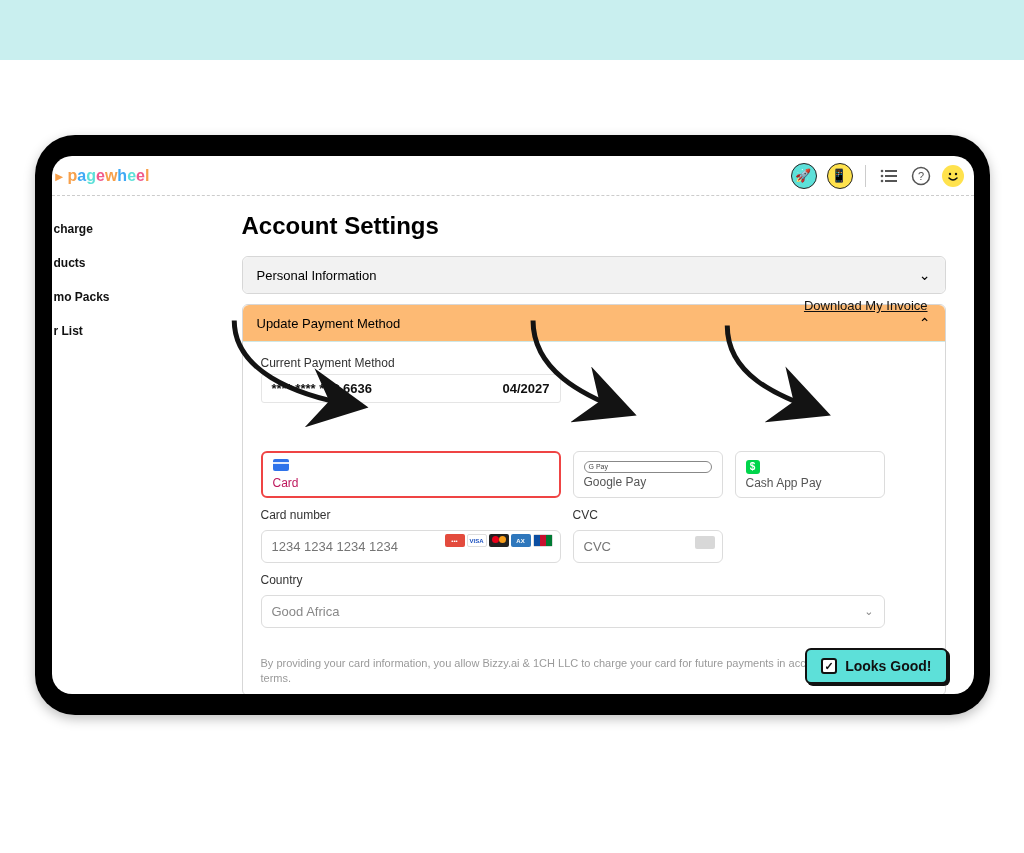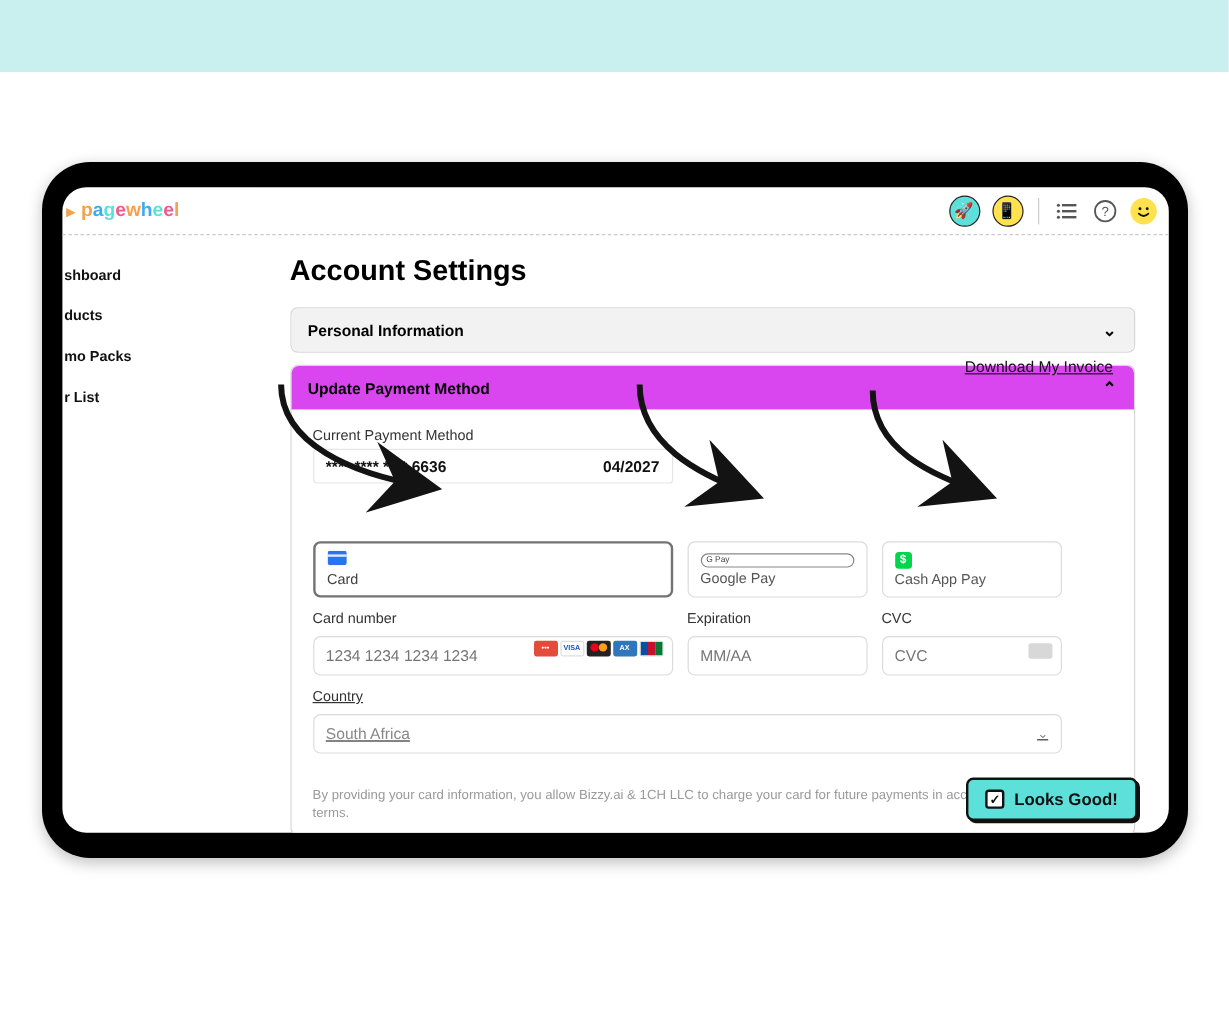--- a/index.html
+++ b/index.html
@@ -74,24 +74,24 @@
   
   .section {
     border:1px solid #d7d7d7;
     border-radius:6px;
     margin-bottom: 10px;
     background:#fff;
   }
   .section-header {
     display:flex; align-items:center; justify-content:space-between;
     padding: 10px 14px;
-    font-size:13px; font-weight:700;
+    font-size:13px; font-weight:400;
   }
   .section.collapsed .section-header { background:#f2f2f2; border-radius:6px; }
-  .section.expanded .section-header { background:#d946ef; border-radius:6px 6px 0 0; border-bottom:1px solid #cfe8e6; }
+  .section.expanded .section-header { background:#fdba74; border-radius:6px 6px 0 0; border-bottom:1px solid #cfe8e6; }
   .chevron { font-size:14px; }
 
   .section-body { padding: 14px 18px 8px 18px; font-size:12px; color:#333; }
 
   .label { font-size:12px; color:#333; margin-bottom:4px; }
   .current-card-row {
     border:1px solid #e5e5e5; border-radius:3px;
     padding: 6px 10px;
     display:flex; justify-content:space-between;
     font-size:13px; font-weight:700; color:#111;
@@ -104,21 +104,21 @@
 
   
   .pm-row { display:flex; gap:12px; margin-top:48px; }
   .pm-tab {
     border:1px solid #dcdcdc; border-radius:6px;
     padding:6px 10px; flex:0 0 auto;
     font-size:12px; color:#555;
     display:flex; flex-direction:column; gap:2px; justify-content:center;
     min-height:38px;
   }
-  .pm-tab.card { border:2px solid #737373; color:#404040; width:300px; }
+  .pm-tab.card { border:2px solid #ef4444; color:#be185d; width:300px; }
   .pm-tab .pm-icon { font-size:12px; }
   .pm-tab.gpay { width:150px; }
   .pm-tab.cashapp { width:150px; }
   .gpay-badge {
     display:inline-block; border:1px solid #888; border-radius:8px;
     font-size:7px; padding:0 4px; line-height:10px; color:#444;
   }
   .cash-badge {
     width:14px; height:14px; border-radius:3px; background:#00d54b;
     color:#fff; font-size:10px; font-weight:700;
@@ -151,21 +151,21 @@
   .jcb-stripes { display:flex; width:100%; height:100%; }
   .jcb-stripes span { flex:1; }
   .jcb-stripes span:nth-child(1){background:#0b4ea2;}
   .jcb-stripes span:nth-child(2){background:#c8102e;}
   .jcb-stripes span:nth-child(3){background:#007a33;}
   .cvc-chip {
     position:absolute; right:8px; top:28px;
     width:20px; height:13px; background:#d8d8d8; border-radius:2px;
   }
 
-  .country-row { margin-top:10px; width: 624px; text-decoration: underline; }
+  .country-row { margin-top:10px; width: 624px; }
   .select {
     display:flex; justify-content:space-between; align-items:center;
   }
   .select .sel-chev { color:#888; font-size:11px; }
 
   .disclaimer { font-size:11px; color:#9a9a9a; margin-top:28px; line-height:1.4; max-width: 640px; }
 
   .looks-good {
     position:absolute; right:26px; bottom:10px;
     background:#5de0d9; border:2px solid #111; border-radius:6px;
@@ -228,21 +228,21 @@
               <circle cx="5" cy="6" r="1.2" fill="#111"></circle>
               <circle cx="11" cy="6" r="1.2" fill="#111"></circle>
               <path d="M4 10 Q8 14 12 10" stroke="#111" stroke-width="1.5" fill="none" stroke-linecap="round"></path>
             </svg>
           </div>
       </div>
     </div>
 
     <div class="app-body">
       <div class="sidebar">
-        <div>shboard</div>
+        <div>charge</div>
         <div>ducts</div>
         <div>mo Packs</div>
         <div>r List</div>
       </div>
 
       <div class="main">
         <h1 class="page-title">Account Settings</h1>
 
         <div class="section collapsed">
           <div class="section-header">
@@ -293,35 +293,31 @@
                   <span class="logo amex">AX</span>
                   <span class="logo jcb">
                       <span class="jcb-stripes">
                         <span></span>
                         <span></span>
                         <span></span>
                       </span>
                     </span>
                 </div>
               </div>
-              <div class="field exp">
-                <span class="label">Expiration</span>
-                <input type="text" placeholder="MM/AA" style="">
-              </div>
               <div class="field cvc">
                 <span class="label">CVC</span>
                 <input type="text" placeholder="CVC" style="">
                 <span class="cvc-chip"></span>
               </div>
             </div>
 
             <div class="field country-row">
               <span class="label">Country</span>
               <div class="select">
-                <span>South Africa</span>
+                <span>Good Africa</span>
                 <span class="sel-chev">⌄</span>
               </div>
             </div>
 
             <div class="disclaimer">By providing your card information, you allow Bizzy.ai &amp; 1CH LLC to charge your card for future payments in accordance with their terms.</div>
 
           </div>
         </div>
 
         <a class="invoice-link">Download My Invoice</a>

